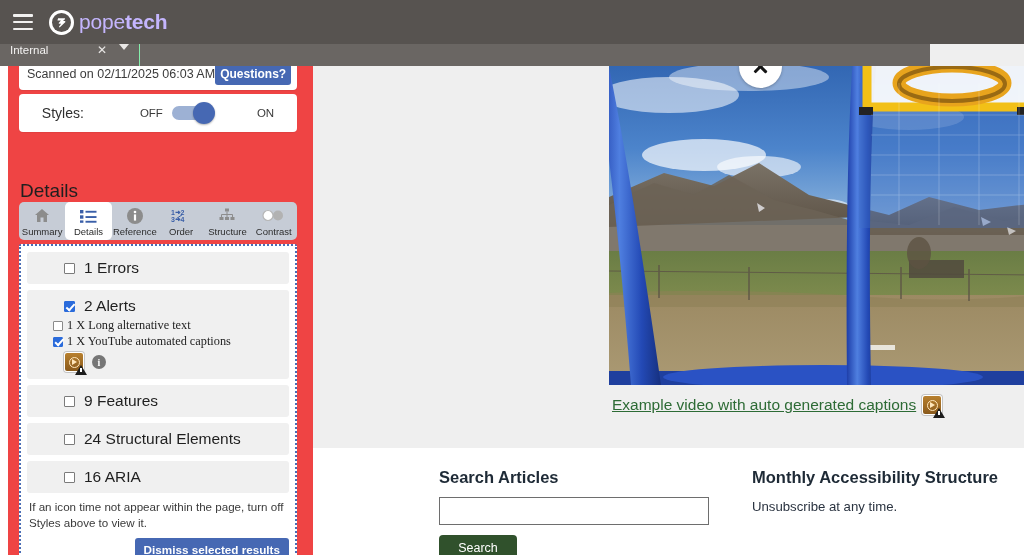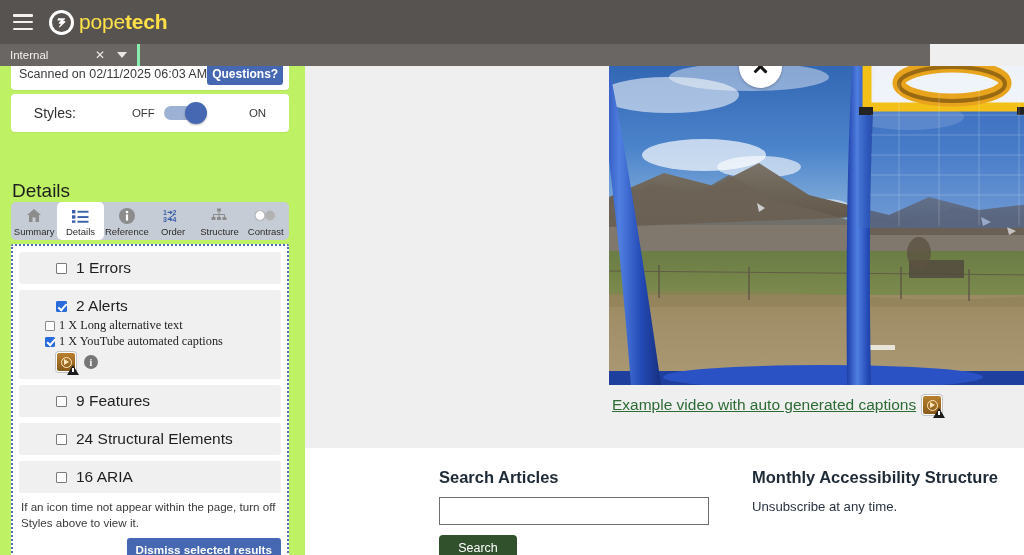--- a/index.html
+++ b/index.html
@@ -25,59 +25,59 @@
     cursor: pointer;
   }
   .hamburger span { display: block; height: 2.5px; background: #f2f1f0; border-radius: 1px; }
   .brand { display: flex; align-items: center; cursor: pointer; }
   .brand-mark {
     width: 25px; height: 25px; border-radius: 50%;
     background: #ffffff; margin-right: 5px;
     display: flex; align-items: center; justify-content: center;
   }
   .brand-mark svg { display: block; }
-  .brand-text { font-size: 21px; color: #fde047; letter-spacing: -0.2px; }
+  .brand-text { font-size: 21px; color: #c4b5fd; letter-spacing: -0.2px; }
   .brand-text .b-bold { font-weight: bold; }
 
   
   .tab-strip {
     position: absolute; top: 44px; left: 0;
     width: 930px; height: 22px;
     background: #6a6663;
     z-index: 58;
     display: flex; align-items: stretch;
   }
   .tab-item {
-    display: flex; align-items: center;
+    display: flex; 
     padding: 0 8px 0 10px;
     min-width: 140px;
-    border-right: 3px solid #86efac;
+    border-right: 1px solid #86efac;
     cursor: pointer;
   }
   .tab-label {
     font-size: 11.5px; color: #f3f2f1;
     flex: 1; white-space: nowrap;
   }
   .tab-close {
     font-size: 12px; color: #e9e7e5;
     margin-right: 12px; cursor: pointer; line-height: 1;
   }
   .tab-caret {
     width: 0; height: 0;
     border-left: 5px solid transparent;
     border-right: 5px solid transparent;
     border-top: 6px solid #e9e7e5;
     margin-right: 2px; cursor: pointer;
   }
 
   
   .sidebar {
-    position: absolute; top: 44px; left: 0;
+    position: absolute; top: 44px; left: 8px;
     width: 305px; height: 511px;
-    background: #bef264;
+    background: #ef4444;
     overflow: hidden;
     z-index: 40;
   }
 
   
   .scan-card {
     position: absolute; top: 14px; left: 11px;
     width: 278px; height: 32px;
     background: #ffffff; border-radius: 4px;
     display: flex; align-items: center;

